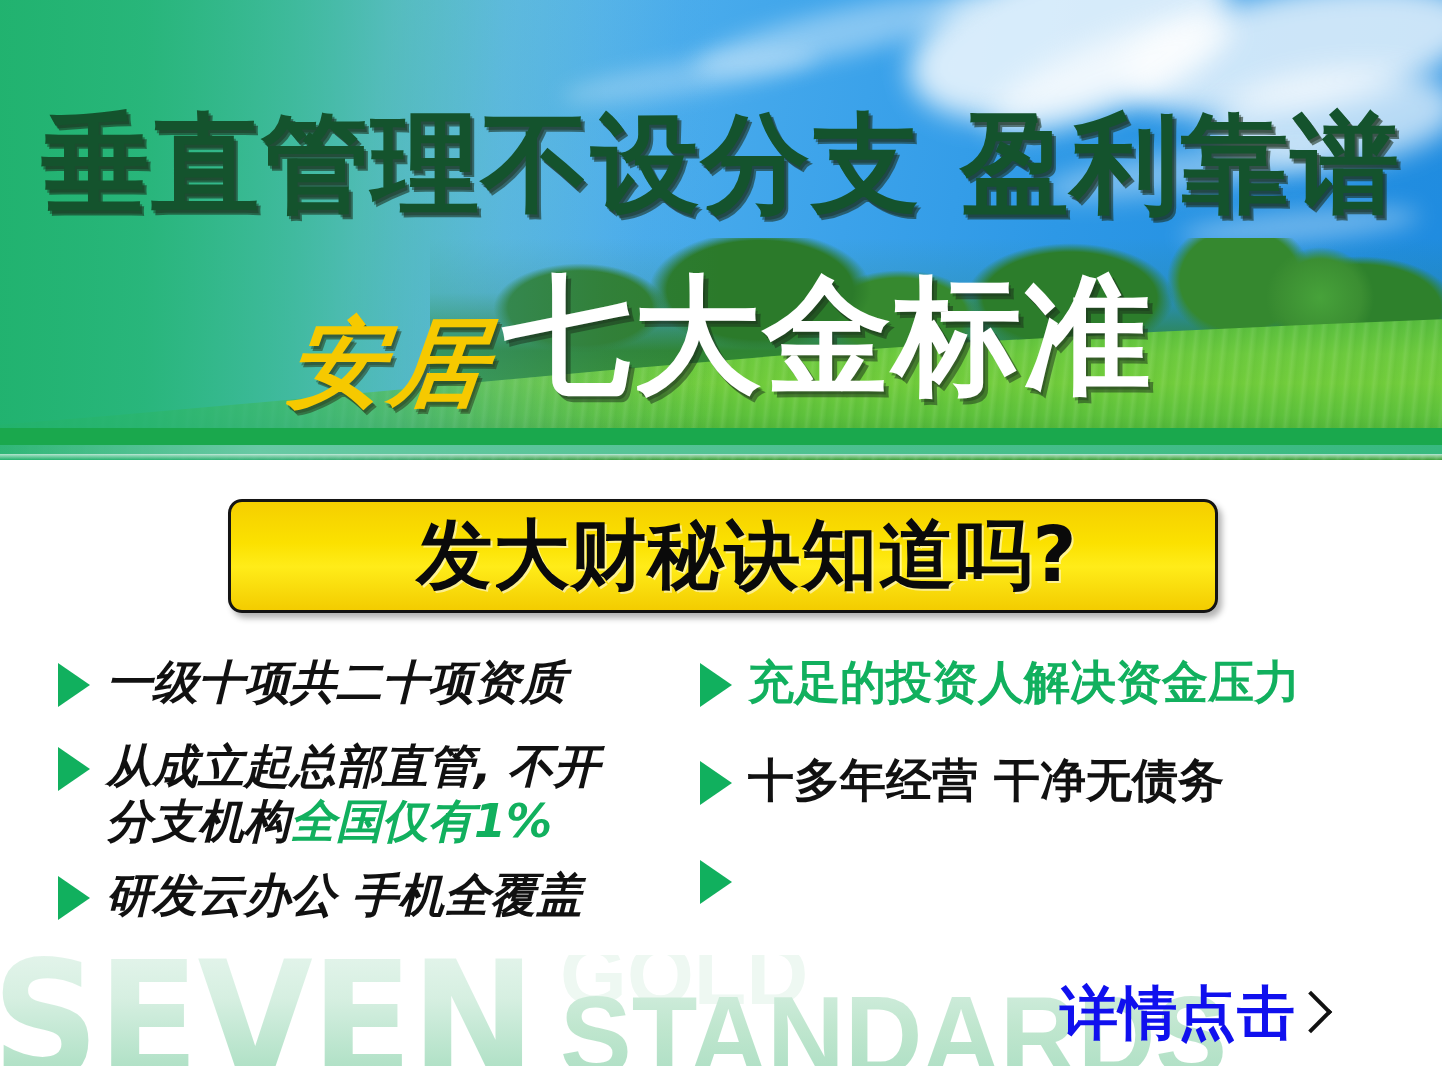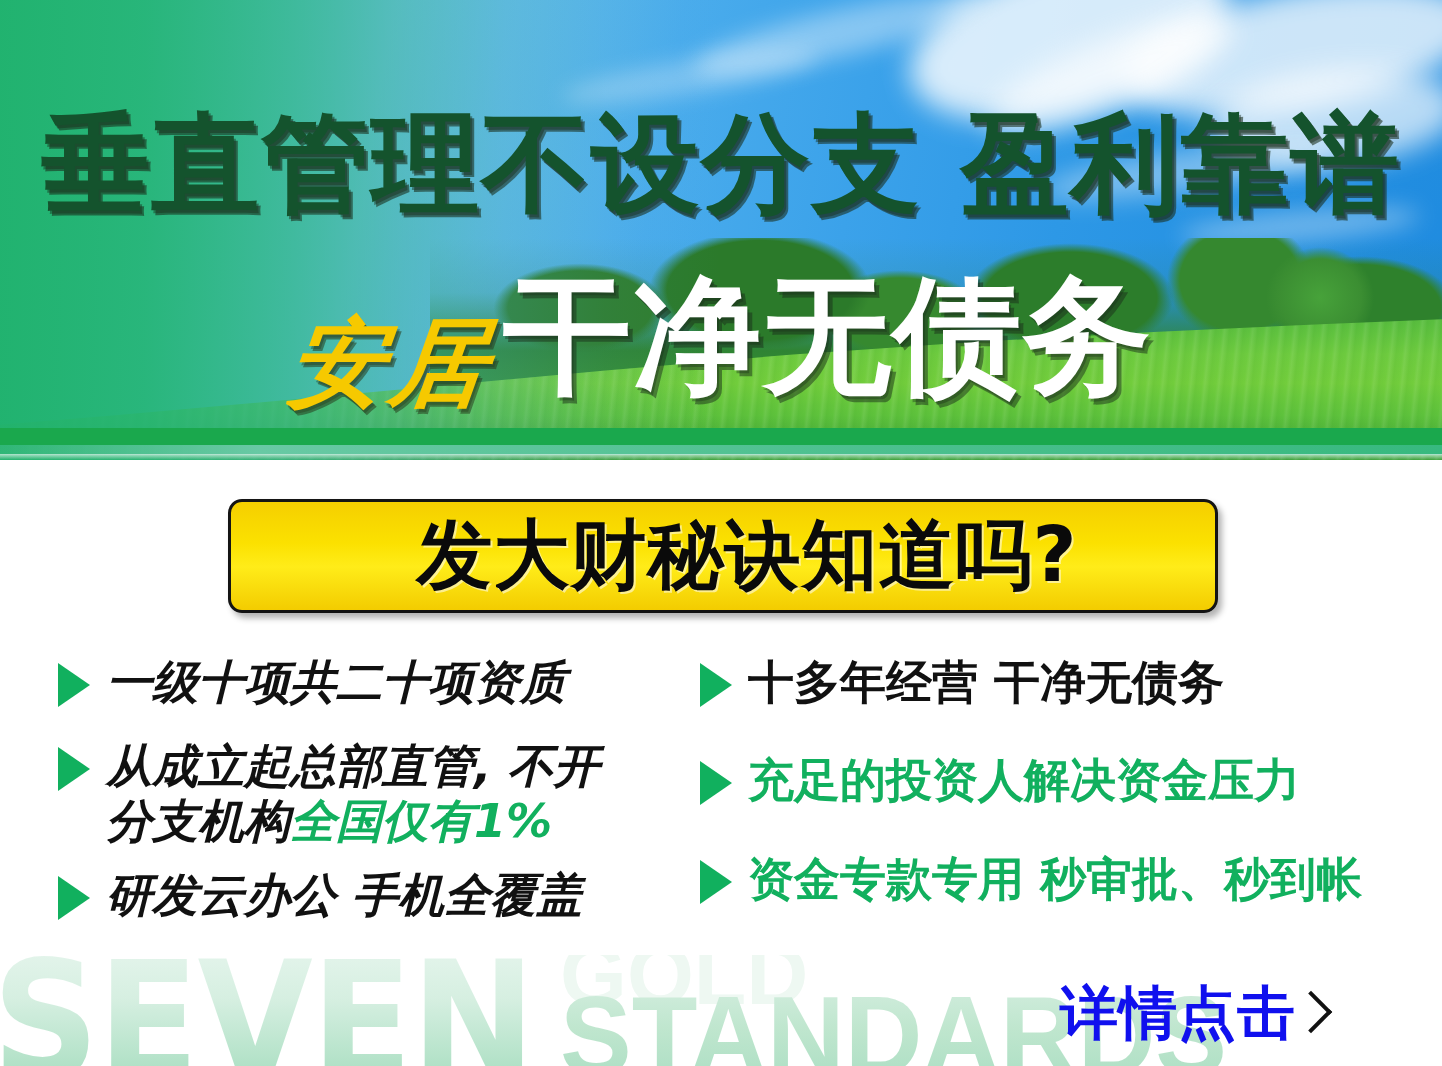--- a/index.html
+++ b/index.html
@@ -373,21 +373,21 @@
 
     <div class="hero-green-wash"></div>
 
     <div class="hero-strip-green"></div>
     <div class="hero-strip-light"></div>
     <div class="hero-strip-fade"></div>
 
     <div class="headline-1">垂直管理不设分支 盈利靠谱</div>
 
     <div class="headline-2">
-      <span class="brand">安居</span><span class="main">干净无债务</span>
+      <span class="brand">安居</span><span class="main">七大金标准</span>
     </div>
   </div>
 
   <div class="yellow-banner">
     <span class="yellow-banner-text">发大财秘诀知道吗?</span>
   </div>
 
   <div class="watermark">
     <div class="wm-seven">SEVEN</div>
     <div class="wm-gold">GOLD</div>
@@ -412,31 +412,30 @@
         <span class="bullet"></span>
         <span class="feature-text">研发云办公  手机全覆盖</span>
       </div>
 
     </div>
 
     <div class="col-right">
 
       <div class="feature">
         <span class="bullet"></span>
+        <span class="feature-text green">充足的投资人解决资金压力</span>
+      </div>
+
+      <div class="feature">
+        <span class="bullet"></span>
         <span class="feature-text">十多年经营  干净无债务</span>
       </div>
 
       <div class="feature">
         <span class="bullet"></span>
-        <span class="feature-text green">充足的投资人解决资金压力</span>
-      </div>
-
-      <div class="feature">
-        <span class="bullet"></span>
-        <span class="feature-text green">资金专款专用  秒审批、秒到帐</span>
       </div>
 
     </div>
   </div>
 
   <div class="cta-link">
     <span class="cta-link-text">详情点击</span>
     <span class="cta-chevron"></span>
   </div>
 

